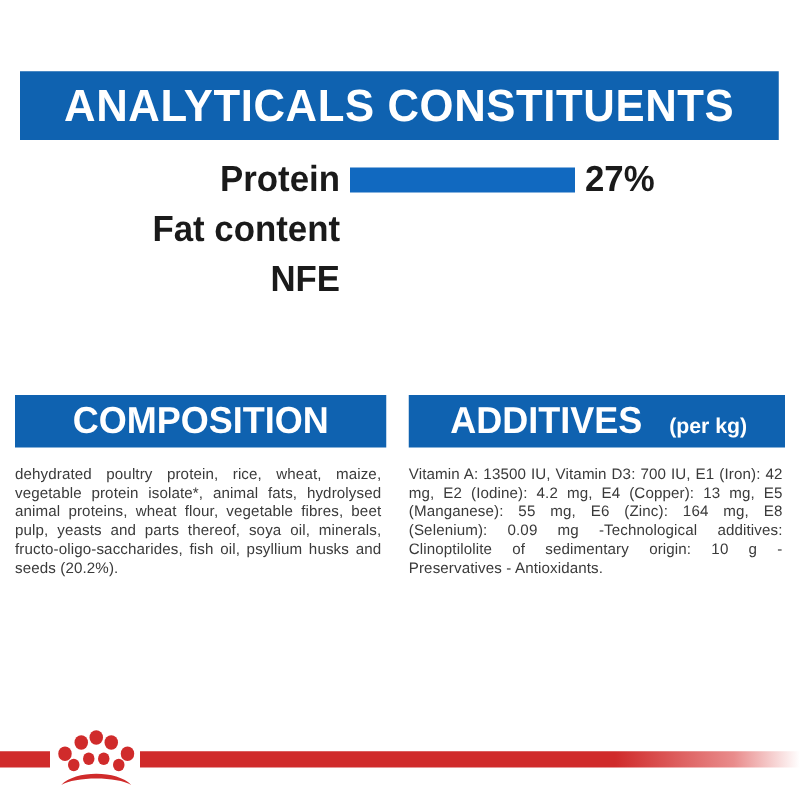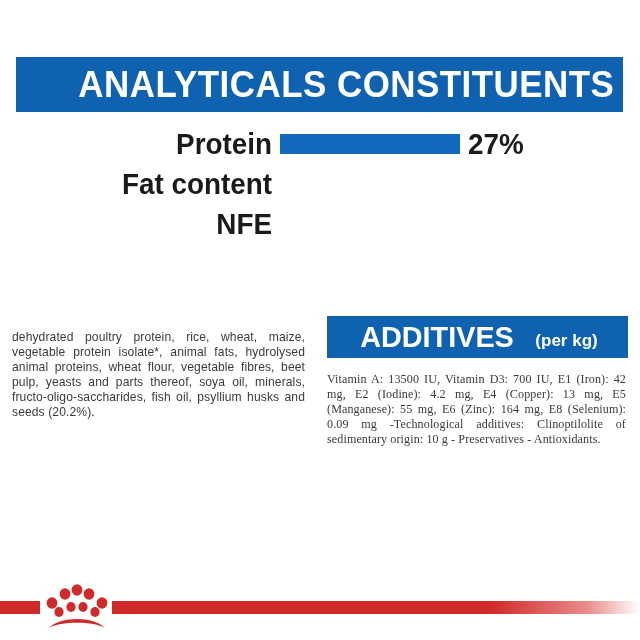--- a/index.html
+++ b/index.html
@@ -10,21 +10,21 @@
     overflow:hidden;
     position:relative;
   }
 
   
   .blue-bar{
     background:#0f62b0;
     color:#ffffff;
     display:flex;
     align-items:center;
-    justify-content:flex-end;
+    justify-content:center;
     box-sizing:border-box;
   }
 
   #analytics-header{
     position:absolute;
     left:16px; top:57px;
     width:607px; height:55px;
   }
   #analytics-header .title{
     font-size:36px;
@@ -124,21 +124,21 @@
   .panel-body{
     padding-top:14px;
     font-size:12.1px;
     line-height:15px;
     color:#3a3a3a;
     text-align:justify;
     text-justify:inter-word;
     letter-spacing:0.1px;
   }
   #panel-composition .panel-body{ padding-right:4px; }
-  #panel-additives .panel-body{ padding-right:2px;font-family:Liberation Serif, serif; }
+  #panel-additives .panel-body{ padding-right:2px; }
 
   
   #bottom-rule{
     position:absolute;
     left:0; top:601px;
     width:640px; height:13px;
   }
   .rule-left{
     position:absolute;
     left:0; top:0;
@@ -176,20 +176,23 @@
       <div class="chart-label">Fat content</div>
     </div>
     <div class="chart-row">
       <div class="chart-label">NFE</div>
     </div>
   </div>
 
 <div id="panels">
 
   <div class="panel" id="panel-composition">
+    <div class="panel-header">
+      <span class="panel-title">COMPOSITION</span>
+    </div>
     <div class="panel-body">dehydrated poultry protein, rice, wheat, maize, vegetable protein isolate*, animal fats, hydrolysed animal proteins, wheat flour, vegetable fibres, beet pulp, yeasts and parts thereof, soya oil, minerals, fructo-oligo-saccharides, fish oil, psyllium husks and seeds (20.2%).</div>
   </div>
 
   <div class="panel" id="panel-additives">
     <div class="panel-header">
       <span class="panel-title">ADDITIVES</span>
       <span class="panel-sub">(per kg)</span>
     </div>
     <div class="panel-body">Vitamin A: 13500 IU, Vitamin D3: 700 IU, E1 (Iron): 42 mg, E2 (Iodine): 4.2 mg, E4 (Copper): 13 mg, E5 (Manganese): 55 mg, E6 (Zinc): 164 mg, E8 (Selenium): 0.09 mg -Technological additives: Clinoptilolite of sedimentary origin: 10 g - Preservatives - Antioxidants.</div>
   </div>

